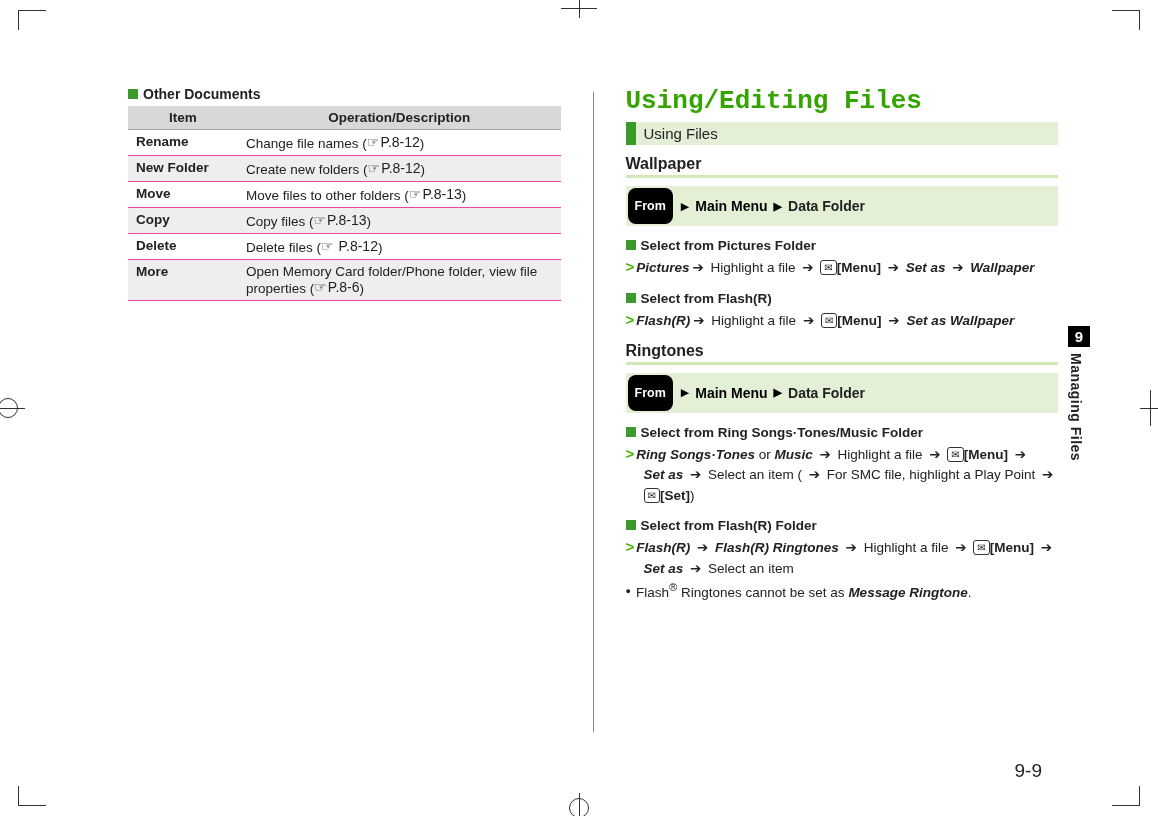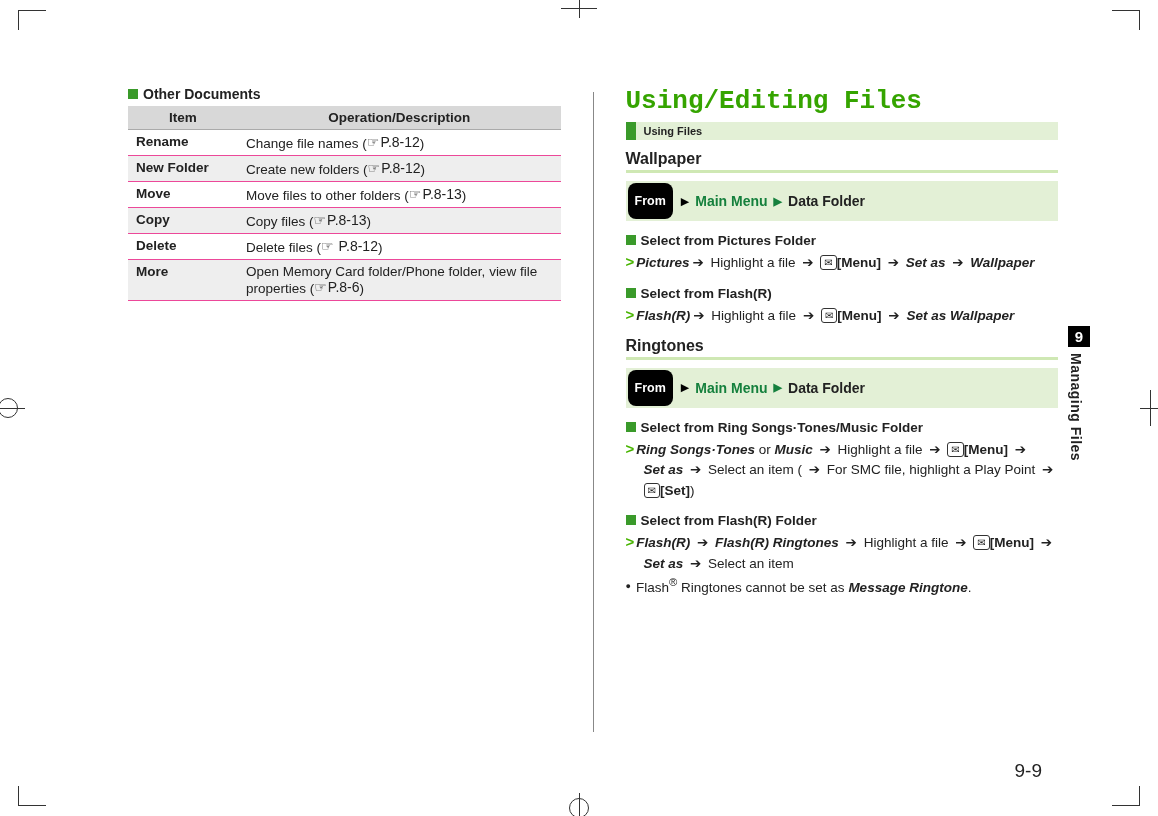--- a/index.html
+++ b/index.html
@@ -26,26 +26,26 @@
 .sq{display:inline-block;width:10px;height:10px;background:#3a9a2a;margin-right:5px;vertical-align:0px;}
 table.ops{width:100%;border-collapse:collapse;margin-top:4px;font-size:13.5px;}
 table.ops th{background:#d8d8d8;font-weight:bold;padding:4px 22px;border-bottom:1px solid #aaa; text-align:center;}
 table.ops th:first-child{width:110px;}
 table.ops td{padding:4px 8px;border-bottom:1px solid #ec4899;vertical-align:top;}
 table.ops tr.alt td{background:#eeeeee;}
 table.ops td:first-child{font-weight:bold;}
 .ref{display:inline-block;font-size:14px;vertical-align:1px;text-align:center;}
 .ref::before{content:"☞";margin-right:1px;}
 h1.title{color:#35a400;font-size:26px;font-weight:bold;margin-bottom:6px;font-family:Liberation Mono, monospace;}
-.band{background:#e3f0d6;border-left:10px solid #3a9a2a;padding:3px 8px;font-weight:bold;font-size:11px;color:#222;margin-bottom:10px;}
+.band{background:#e3f0d6;border-left:10px solid #3a9a2a;padding:3px 8px;font-weight:normal;font-size:15px;color:#222;margin-bottom:10px;}
 .subhead{font-weight:bold;font-size:16px;border-bottom:3px solid #cfe8b4;padding-bottom:2px;margin:8px 0 8px;}
 .fromrow{display:flex;align-items:center;background:#e3f0d6;padding:2px 6px 2px 2px;margin-bottom:10px;font-size:14px;}
 .frombadge{background:#000;color:#fff;font-weight:bold;border-radius:8px;padding:11px 7px;font-size:12.5px;margin-right:2px;}
 .tri{color:#000;margin:0 6px; font-size:11px;}
-.green{color:#15803d;font-weight:bold;}
+.green{color:#000000;font-weight:bold;}
 .block{margin-bottom:10px;font-size:13.5px;line-height:1.5;}
 .block .hd{font-weight:bold;}
 .gt{color:#48b400;font-weight:bold;font-size:15px;margin-right:2px;}
 .arrow{margin:0 3px;}
 .bi{font-style:italic;font-weight:bold;}
 .menukey{border:1px solid #333;border-radius:3px;padding:0 3px;font-size:10px;display:inline-block;line-height:13px;vertical-align:1px;}
 .indent{padding-left:18px;}
 .bullet::before{content:"●";font-size:9px;margin-right:5px;vertical-align:2px;}
 .sidetab{position:absolute;right:68px;top:326px;text-align:center;}
 .sidetab .num{background:#000;color:#fff;font-weight:bold;padding:2px 7px;font-size:15px;}

